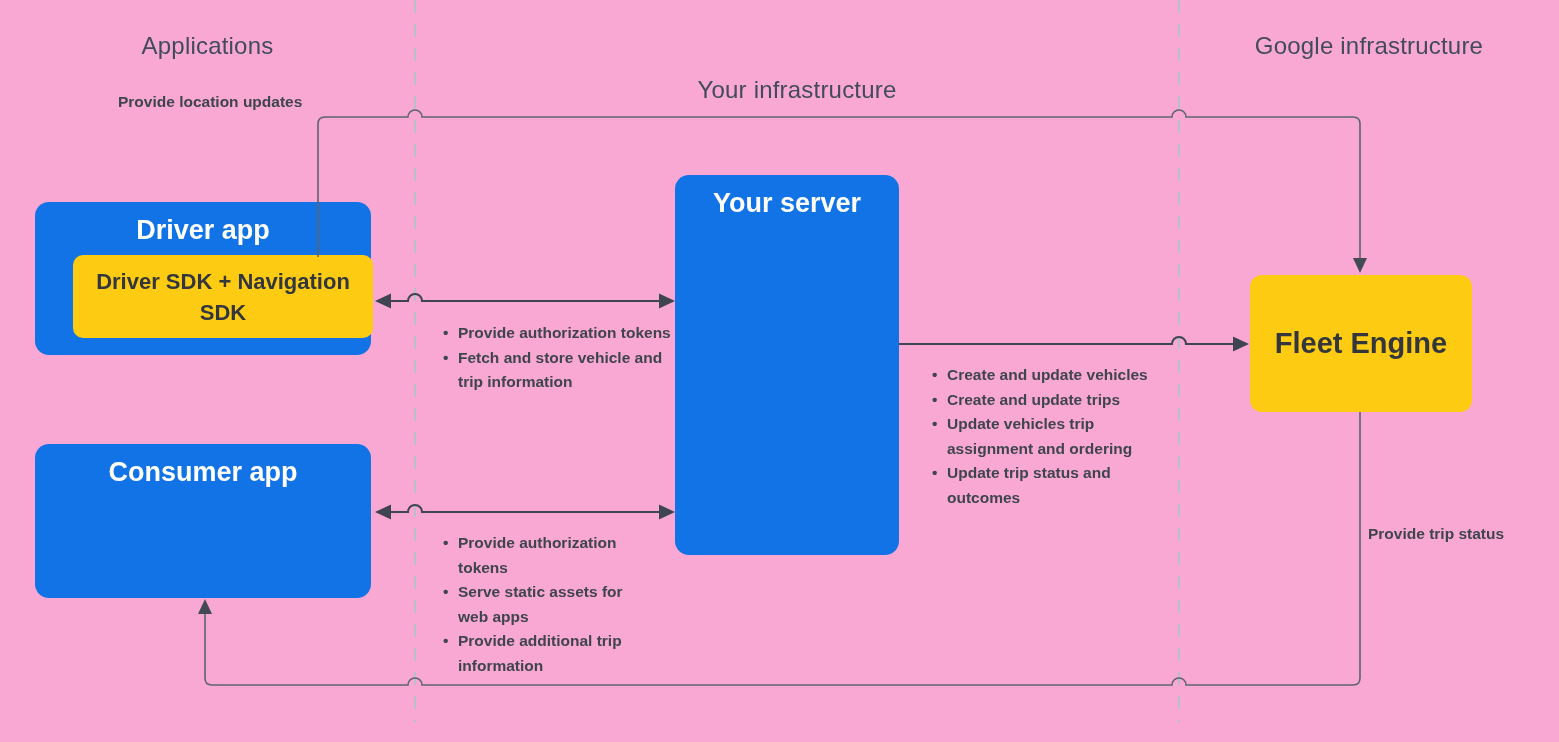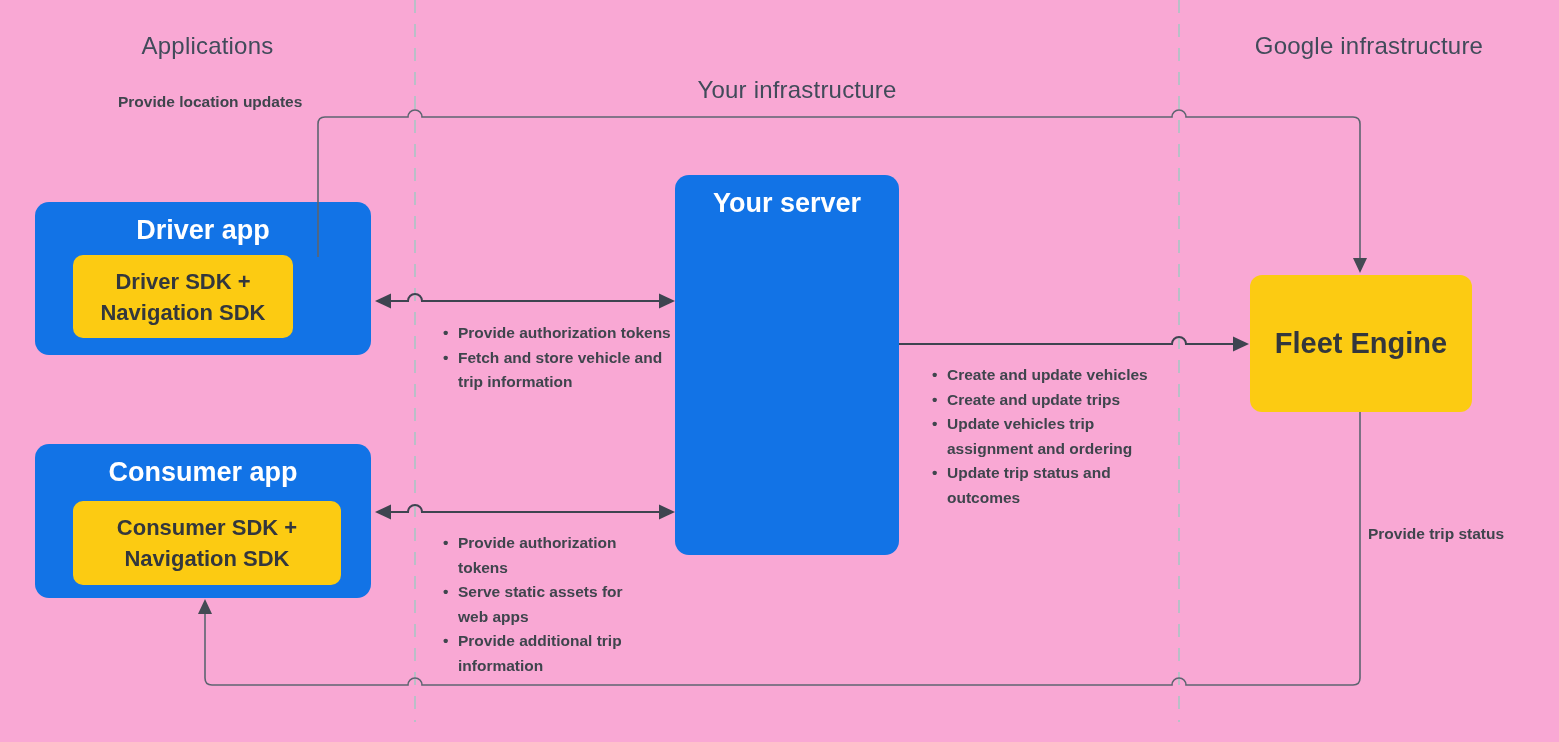--- a/index.html
+++ b/index.html
@@ -36,21 +36,21 @@
     position:absolute;font-weight:bold;font-size:15.5px;line-height:20px;color:#3f454d;
     white-space:nowrap;
   }
   .bullets{
     position:absolute;margin:14px;padding:0;list-style:none;
     font-weight:bold;font-size:15.5px;line-height:24.5px;color:#3f454d;
   }
   .bullets li{position:relative;padding-left:17px;}
   .bullets li::before{content:"\2022";position:absolute;left:2px;}
   #driver-app{left:35px;top:202px;width:336px;height:153px;}
-  #driver-sdk{left:73px;top:255px;width:220px;height:83px;}
+  #driver-sdk{left:73px;top:255px;width:300px;height:83px;}
   #consumer-app{left:35px;top:444px;width:336px;height:154px;}
   #consumer-sdk{left:73px;top:501px;width:268px;height:84px;}
   #your-server{left:675px;top:175px;width:224px;height:380px;}
   #fleet-engine{left:1250px;top:275px;width:222px;height:137px;}
   #label-location{left:118px;top:92px;}
   #label-tripstatus{left:1368px;top:524px;}
   #list-driver-server{left:427px;top:307px;width:230px;}
   #list-server-fleet{left:916px;top:349px;width:252px;}
   #list-consumer-server{left:427px;top:517px;width:205px;}
   svg.overlay{position:absolute;left:0;top:0;pointer-events:none;}
@@ -65,21 +65,20 @@
   <div class="col-header google">Google infrastructure</div>
 
   <div class="node" id="driver-app">
     <div class="node-title">Driver app</div>
   </div>
   <div class="sdk" id="driver-sdk">Driver SDK + Navigation SDK</div>
 
   <div class="node" id="consumer-app">
     <div class="node-title">Consumer app</div>
   </div>
-  <div class="sdk" id="consumer-sdk">Consumer SDK + Navigation SDK</div>
 
   <div class="node" id="your-server">
     <div class="node-title">Your server</div>
   </div>
 
   <div class="fleet" id="fleet-engine">
     <span>Fleet Engine</span>
   </div>
 
   <div class="edge-label" id="label-location">Provide location updates</div>

